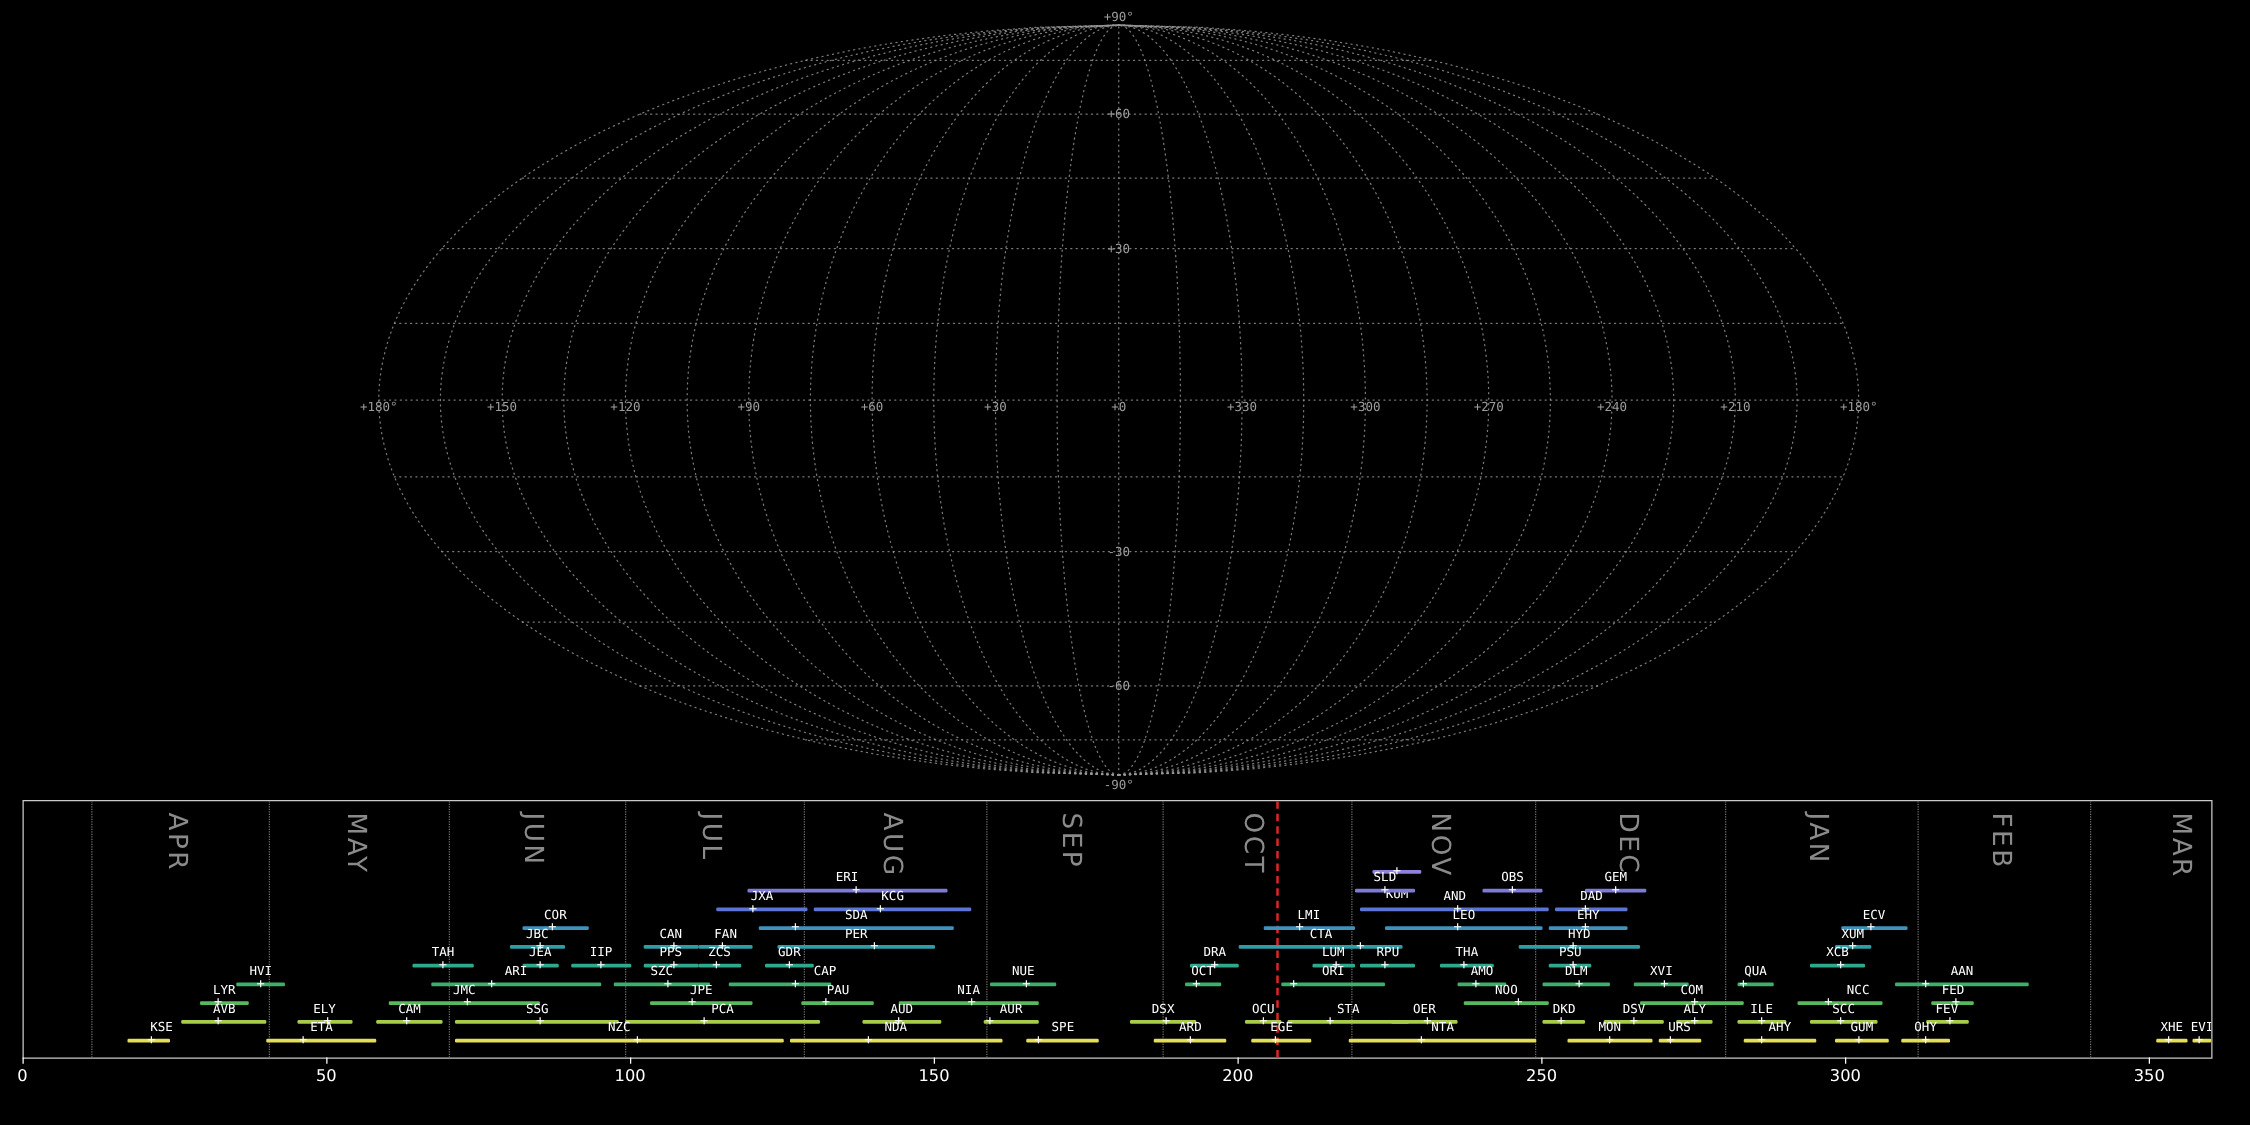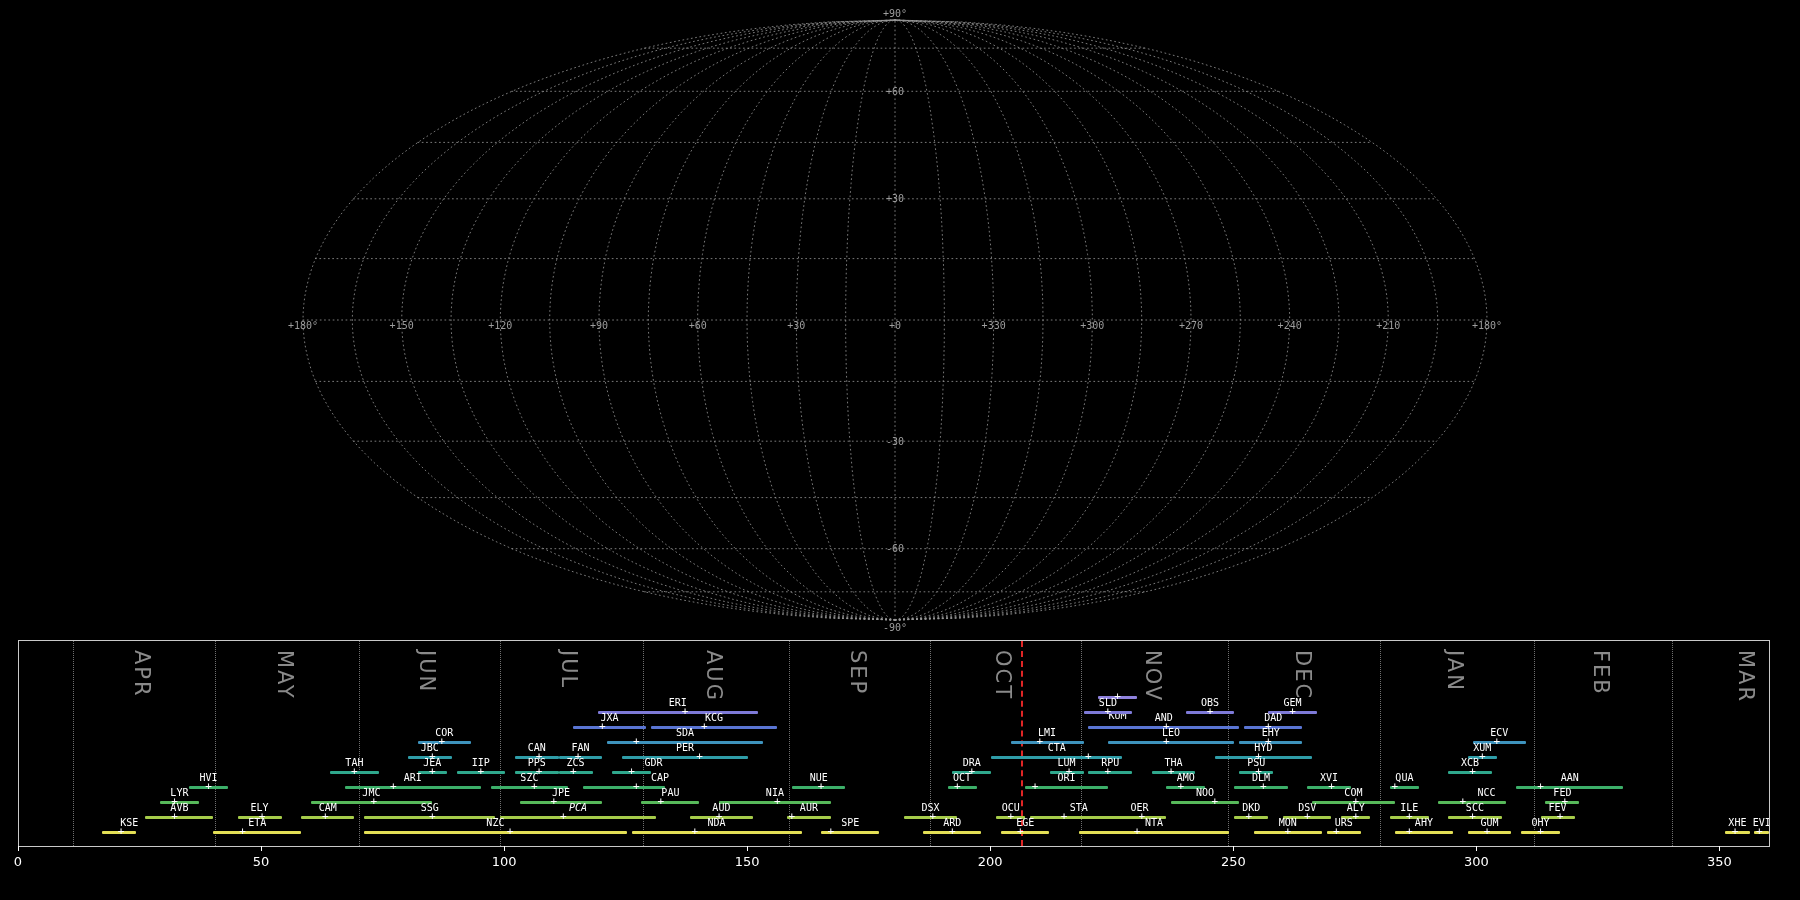--- a/index.html
+++ b/index.html
@@ -200,21 +200,21 @@
       <div class="peak" style="left: 461.8px; top: 126px;">+</div>
       <div class="bar-label" style="left: 461.8px; top: 117px;">IIP</div>
       <div class="bar" style="left: 495.8px; width: 43.8px; top: 130px; background: rgb(47, 168, 141);"></div>
       <div class="peak" style="left: 520.1px; top: 126px;">+</div>
       <div class="bar-label" style="left: 517.7px; top: 117px;">PPS</div>
       <div class="bar" style="left: 539.6px; width: 34px; top: 130px; background: rgb(47, 168, 141);"></div>
       <div class="peak" style="left: 554.2px; top: 126px;">+</div>
       <div class="bar-label" style="left: 556.6px; top: 117px;">ZCS</div>
       <div class="bar" style="left: 593.1px; width: 38.9px; top: 130px; background: rgb(47, 168, 141);"></div>
       <div class="peak" style="left: 612.5px; top: 126px;">+</div>
-      <div class="bar-label" style="left: 612.5px; top: 117px; margin-left: 22px;">GDR</div>
+      <div class="bar-label" style="left: 612.5px; top: 117px;">GDR</div>
       <div class="bar" style="left: 933.3px; width: 38.9px; top: 130px; background: rgb(47, 168, 141);"></div>
       <div class="peak" style="left: 952.8px; top: 126px;">+</div>
       <div class="bar-label" style="left: 952.8px; top: 117px;">DRA</div>
       <div class="bar" style="left: 1030.6px; width: 34px; top: 130px; background: rgb(47, 168, 141);"></div>
       <div class="peak" style="left: 1050px; top: 126px;">+</div>
       <div class="bar-label" style="left: 1047.6px; top: 117px;">LUM</div>
       <div class="bar" style="left: 1069.4px; width: 43.7px; top: 130px; background: rgb(47, 168, 141);"></div>
       <div class="peak" style="left: 1088.9px; top: 126px;">+</div>
       <div class="bar-label" style="left: 1091.3px; top: 117px;">RPU</div>
       <div class="bar" style="left: 1132.6px; width: 43.8px; top: 130px; background: rgb(47, 168, 141);"></div>
@@ -296,21 +296,21 @@
       <div class="peak" style="left: 243.1px; top: 171px;">+</div>
       <div class="bar-label" style="left: 240.6px; top: 162px;">ELY</div>
       <div class="bar" style="left: 281.9px; width: 53.5px; top: 175px; background: rgb(166, 204, 74);"></div>
       <div class="peak" style="left: 306.3px; top: 171px;">+</div>
       <div class="bar-label" style="left: 308.7px; top: 162px;">CAM</div>
       <div class="bar" style="left: 345.1px; width: 131.3px; top: 175px; background: rgb(166, 204, 74);"></div>
       <div class="peak" style="left: 413.2px; top: 171px;">+</div>
       <div class="bar-label" style="left: 410.8px; top: 162px;">SSG</div>
       <div class="bar" style="left: 481.3px; width: 155.6px; top: 175px; background: rgb(166, 204, 74);"></div>
       <div class="peak" style="left: 544.4px; top: 171px;">+</div>
-      <div class="bar-label" style="left: 559px; top: 162px; font-style: italic;">PCA</div>
+      <div class="bar-label" style="left: 559px; top: 162px;">PCA</div>
       <div class="bar" style="left: 670.8px; width: 63.2px; top: 175px; background: rgb(166, 204, 74);"></div>
       <div class="peak" style="left: 700px; top: 171px;">+</div>
       <div class="bar-label" style="left: 702.4px; top: 162px;">AUD</div>
       <div class="bar" style="left: 768.1px; width: 43.8px; top: 175px; background: rgb(166, 204, 74);"></div>
       <div class="peak" style="left: 772.9px; top: 171px;">+</div>
       <div class="bar-label" style="left: 789.9px; top: 162px;">AUR</div>
       <div class="bar" style="left: 884.7px; width: 53.5px; top: 175px; background: rgb(166, 204, 74);"></div>
       <div class="peak" style="left: 913.9px; top: 171px;">+</div>
       <div class="bar-label" style="left: 911.5px; top: 162px;">DSX</div>
       <div class="bar" style="left: 977.1px; width: 29.2px; top: 175px; background: rgb(166, 204, 74);"></div>

